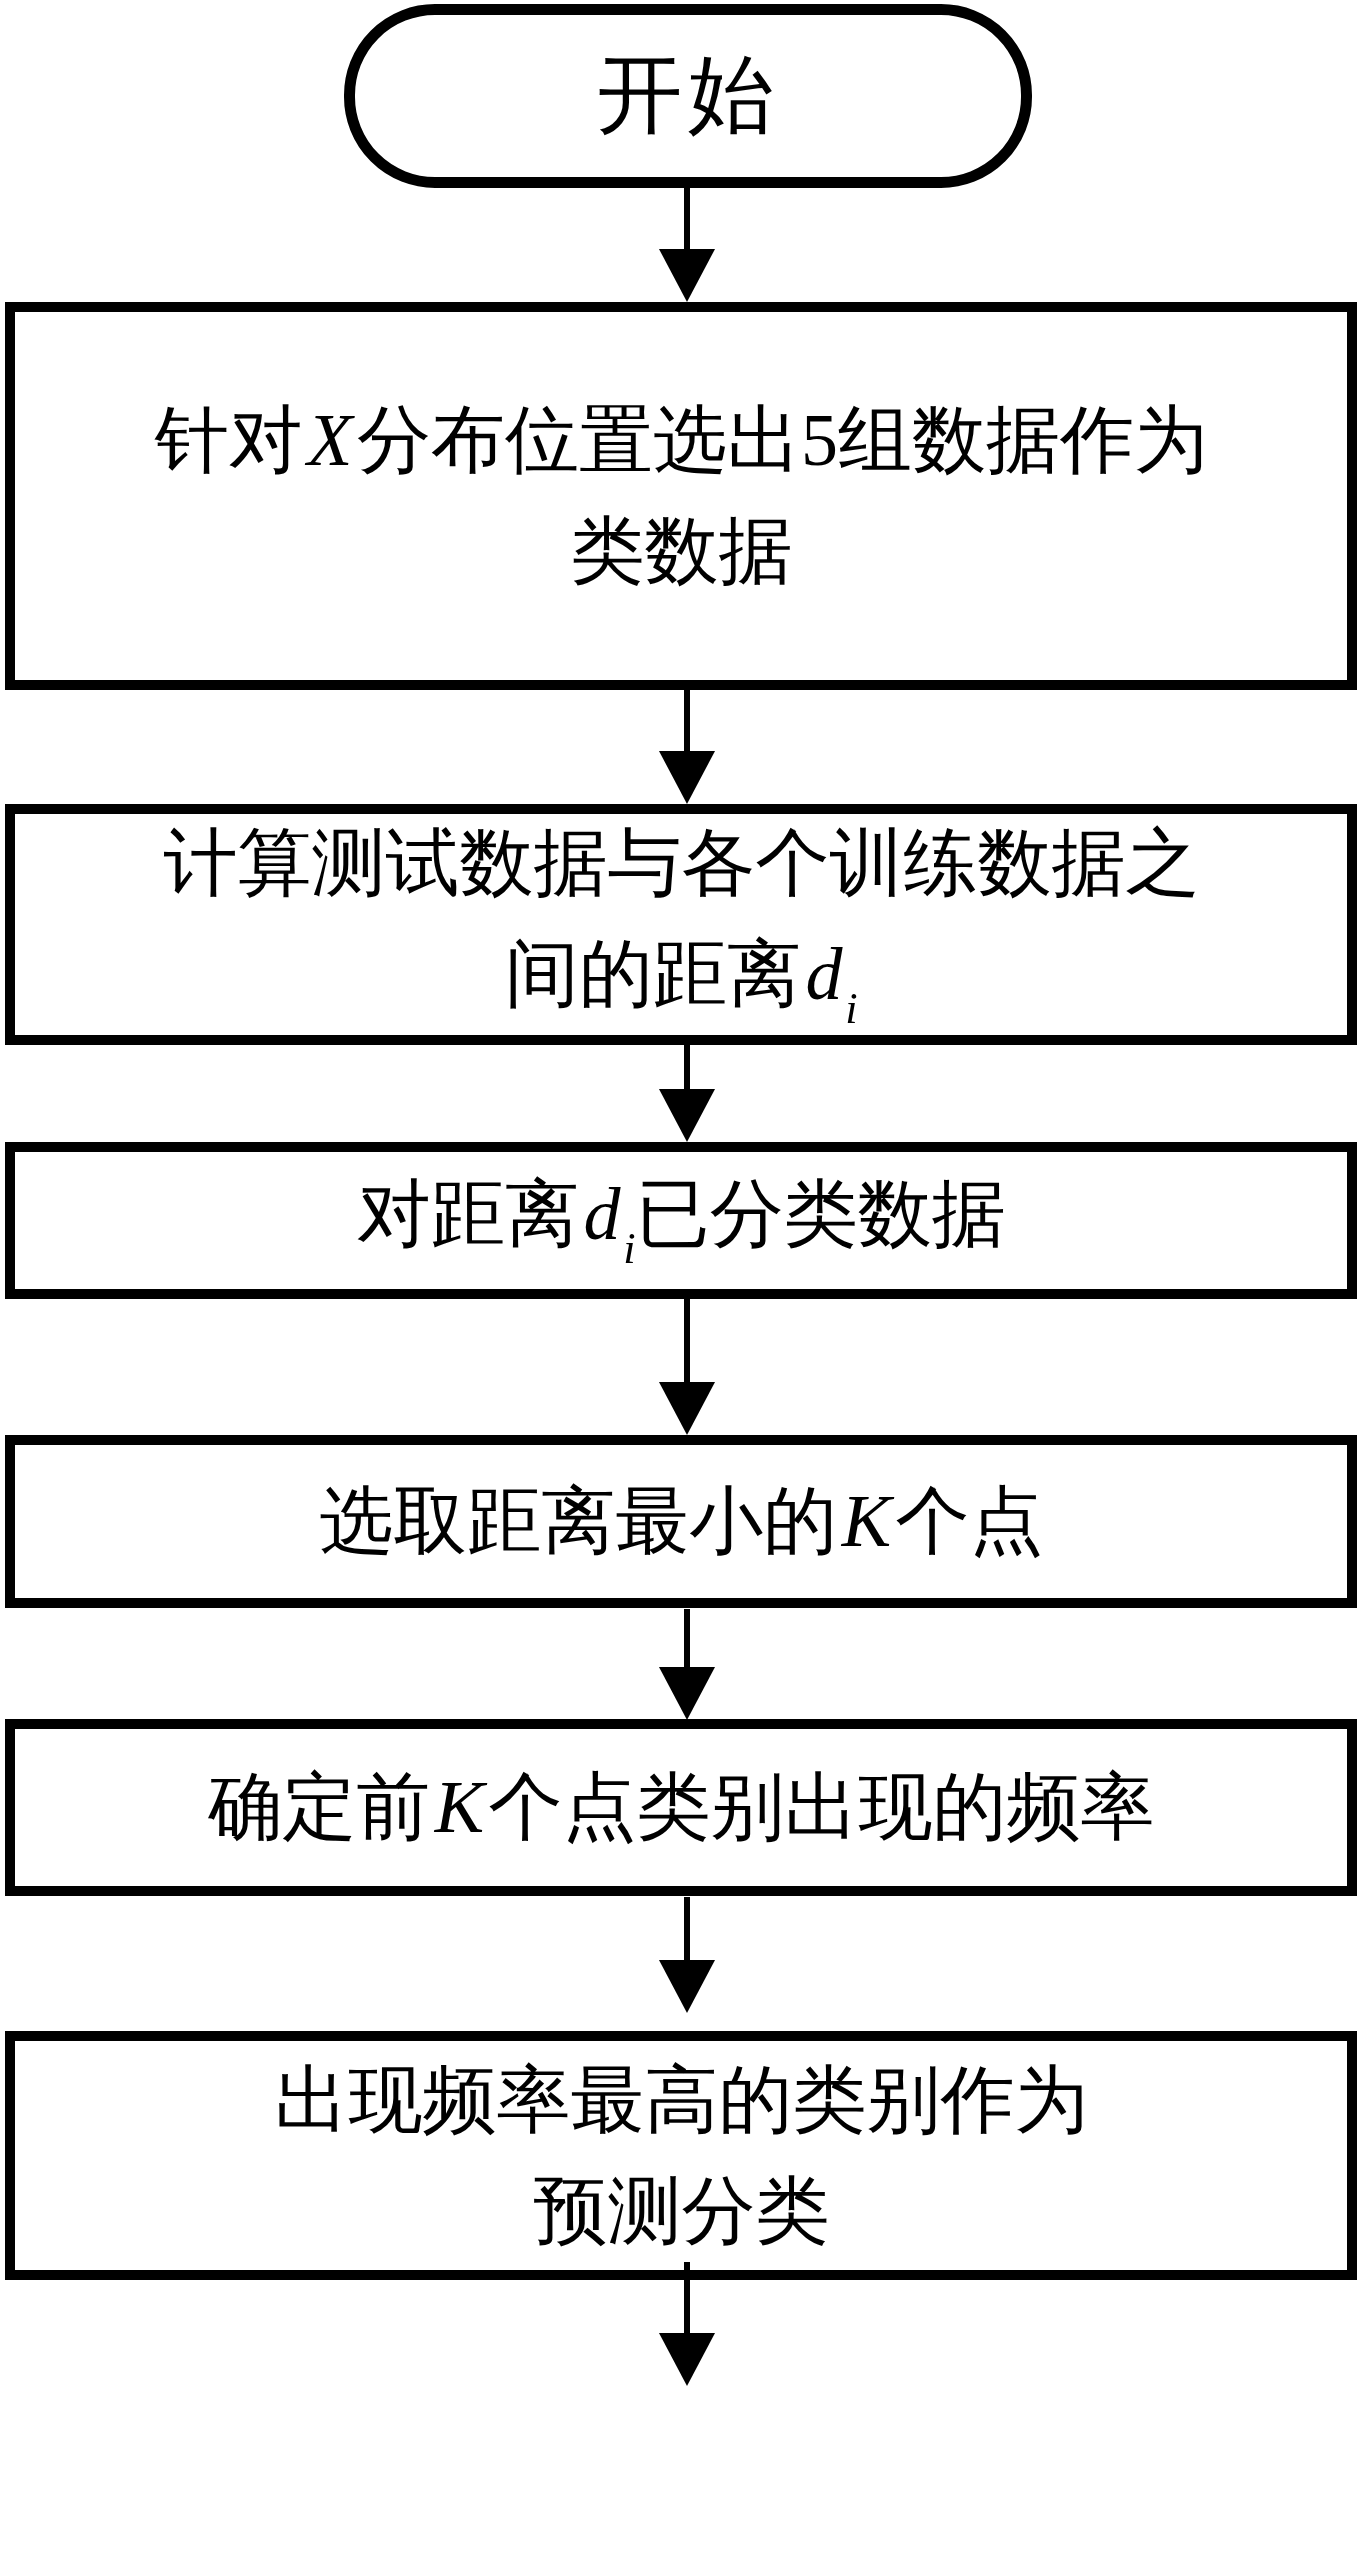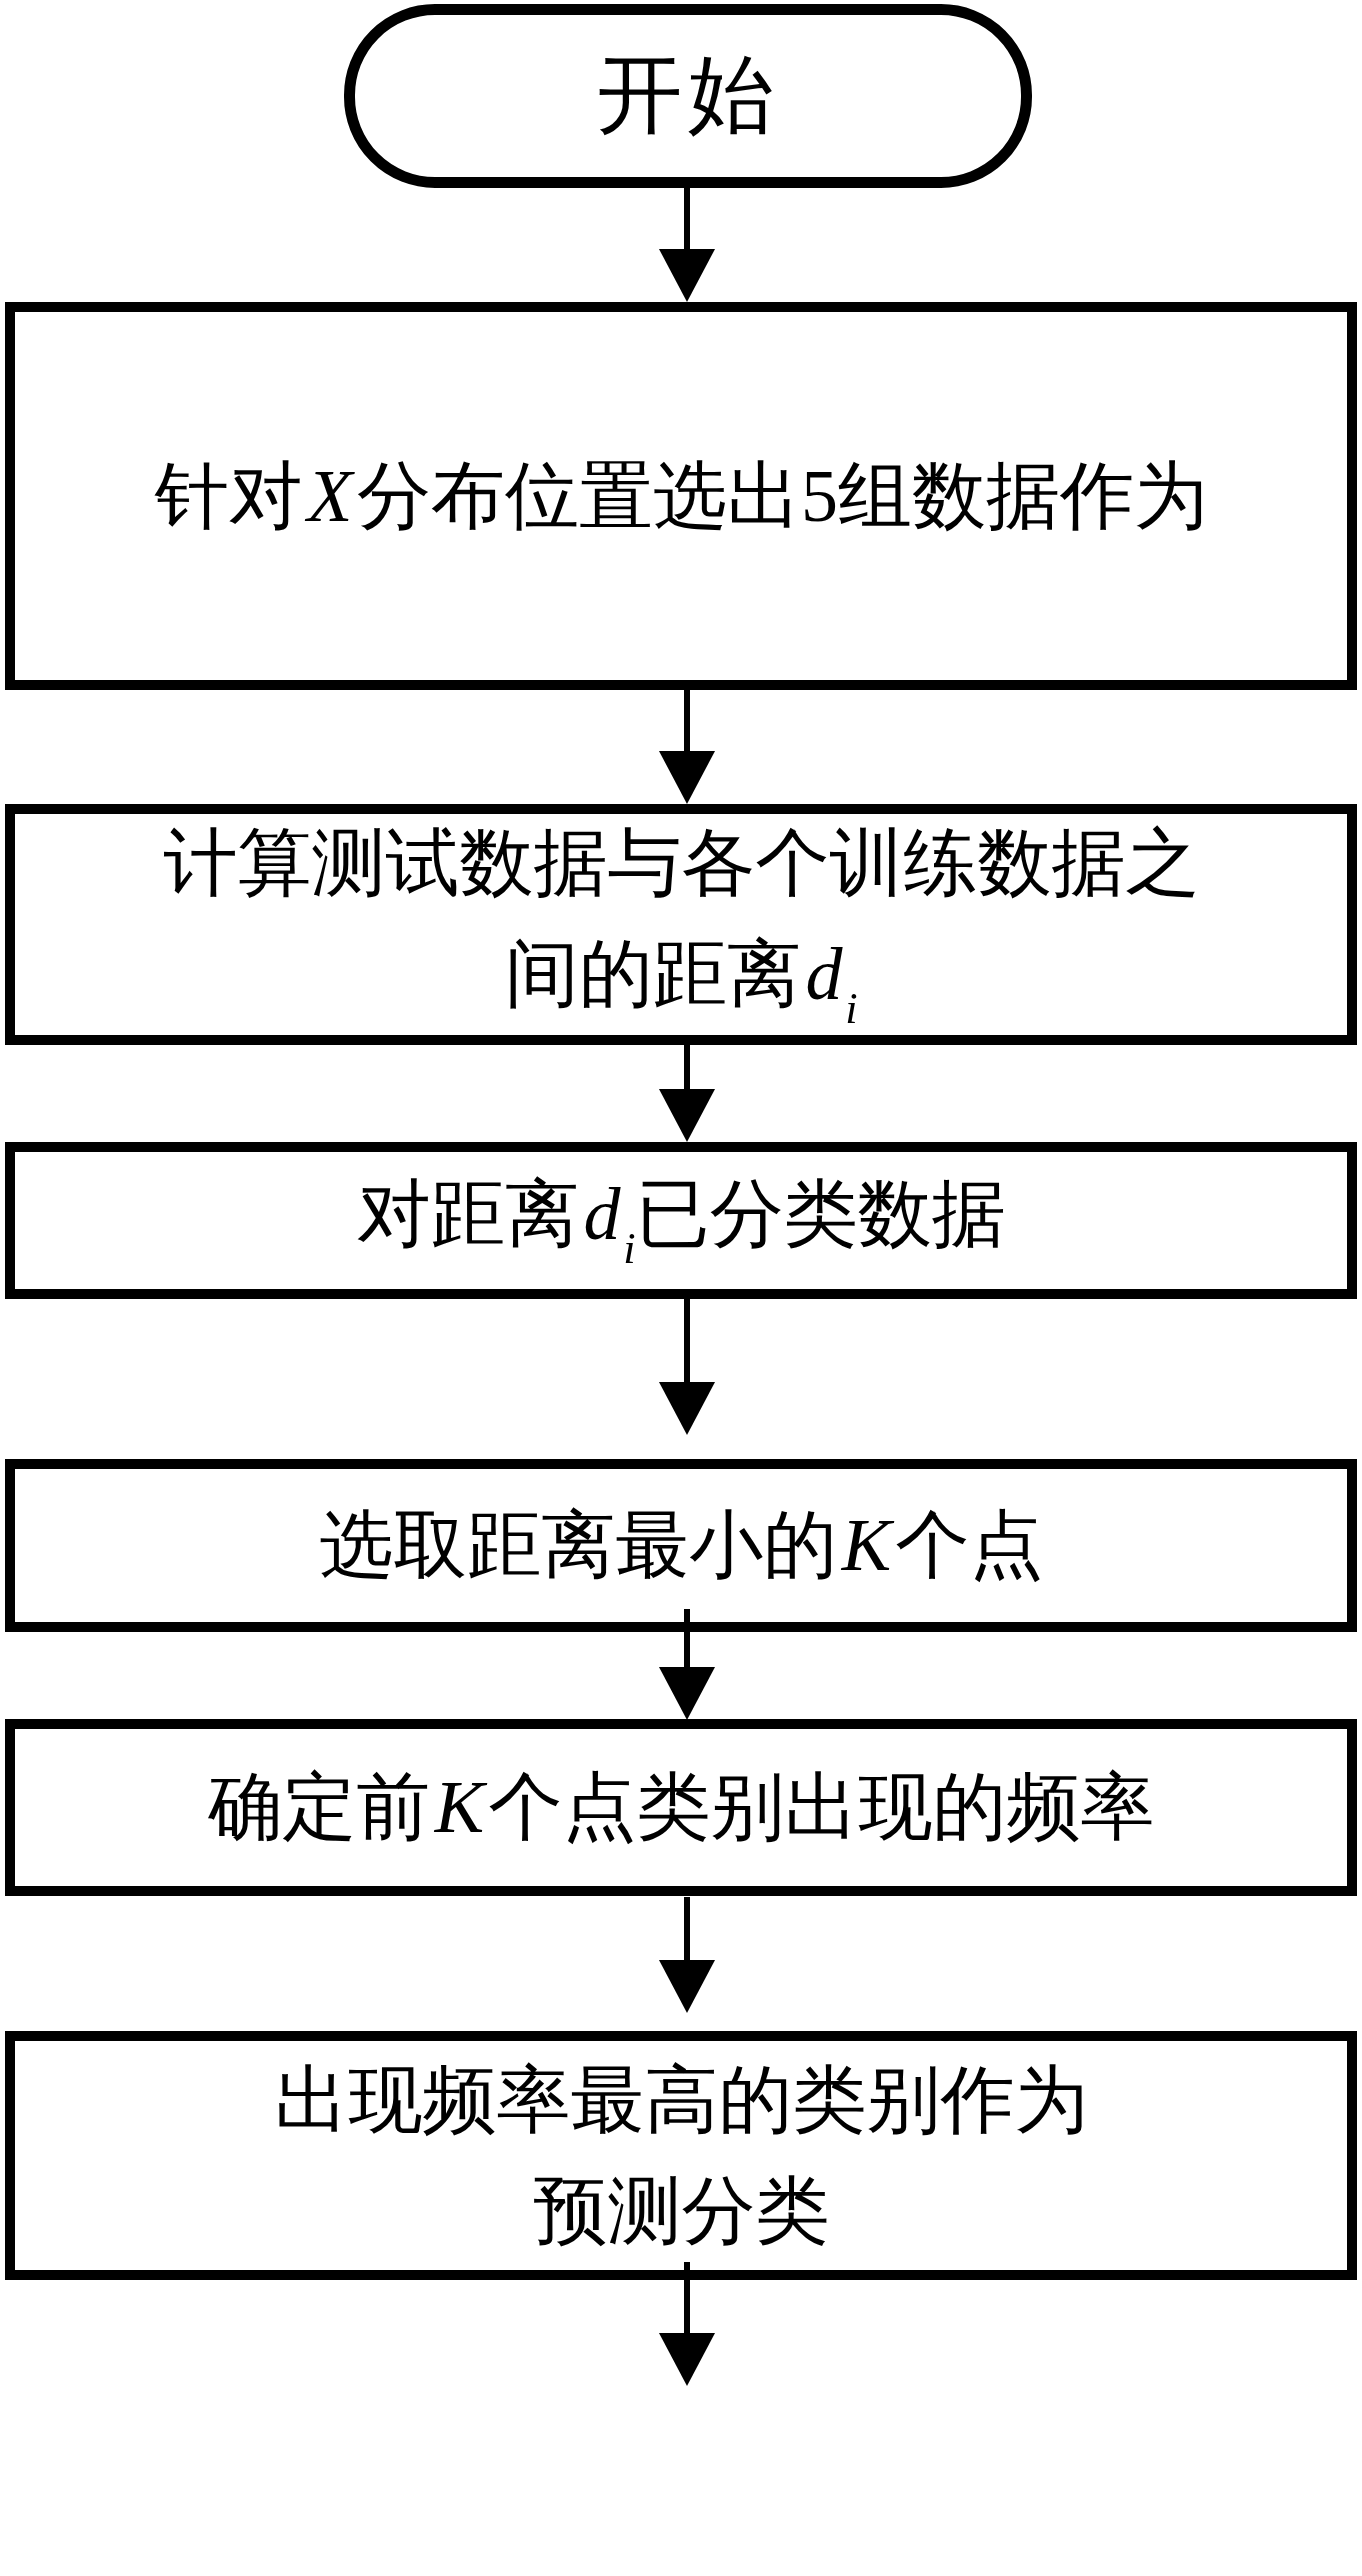--- a/index.html
+++ b/index.html
@@ -79,20 +79,23 @@
 
   <div class="arrow" style="top:186px; height:116px;">
     <div class="stem"></div>
     <div class="head"></div>
   </div>
 
   <div class="node process" style="top:302px; height:388px;justify-content:center;">
     <div class="line">
       <span>针对</span><span class="var">X</span><span>分布位置选出5组数据作为</span>
     </div>
+    <div class="line">
+      <span>类数据</span>
+    </div>
   </div>
 
   <div class="arrow" style="top:690px; height:114px;">
     <div class="stem"></div>
     <div class="head"></div>
   </div>
 
   <div class="node process" style="top:804px; height:241px;">
     <div class="line">
       <span>计算测试数据与各个训练数据之</span>
@@ -111,21 +114,21 @@
     <div class="line">
       <span>对距离</span><span class="var">d</span><span class="subi">i</span><span>已分类数据</span>
     </div>
   </div>
 
   <div class="arrow" style="top:1299px; height:136px;">
     <div class="stem"></div>
     <div class="head"></div>
   </div>
 
-  <div class="node process" style="top:1435px; height:173px;margin-top:24px;">
+  <div class="node process" style="top:1435px; height:173px;">
     <div class="line">
       <span>选取距离最小的</span><span class="var">K</span><span>个点</span>
     </div>
   </div>
 
   <div class="arrow" style="top:1609px; height:111px;">
     <div class="stem"></div>
     <div class="head"></div>
   </div>
 

